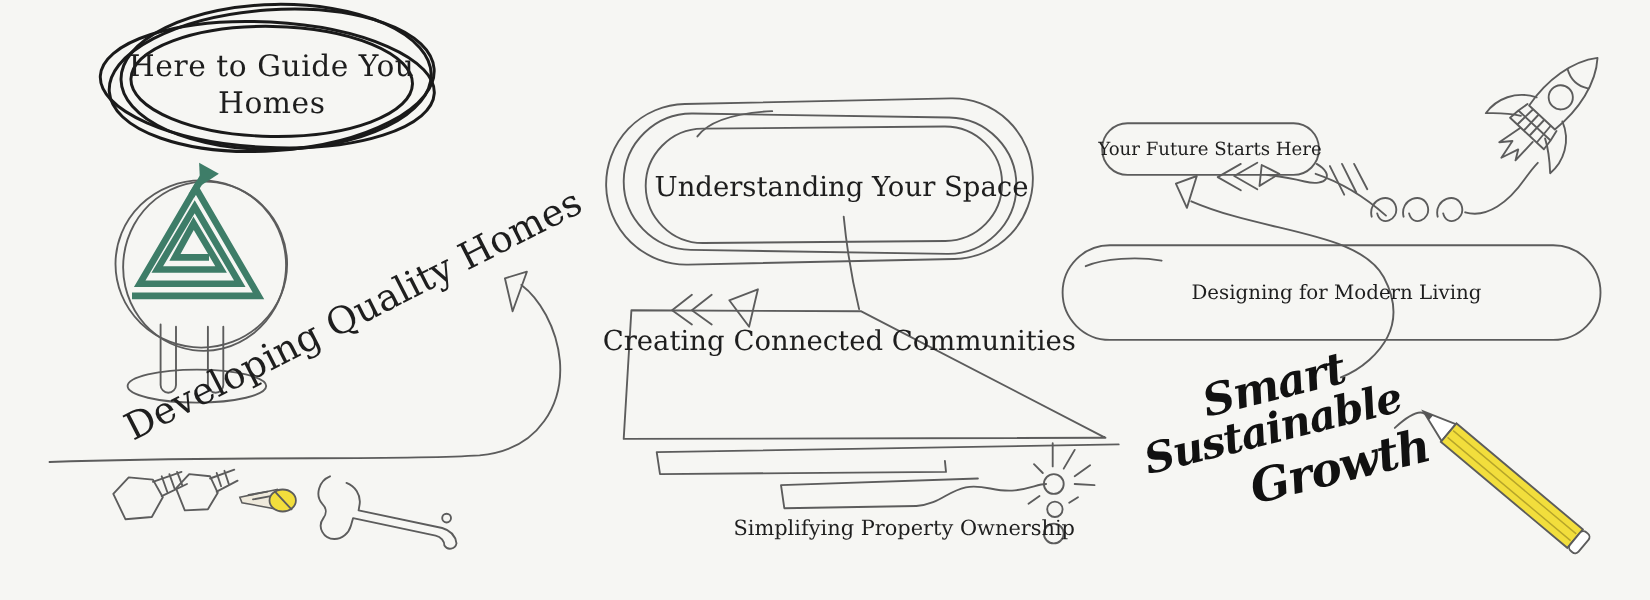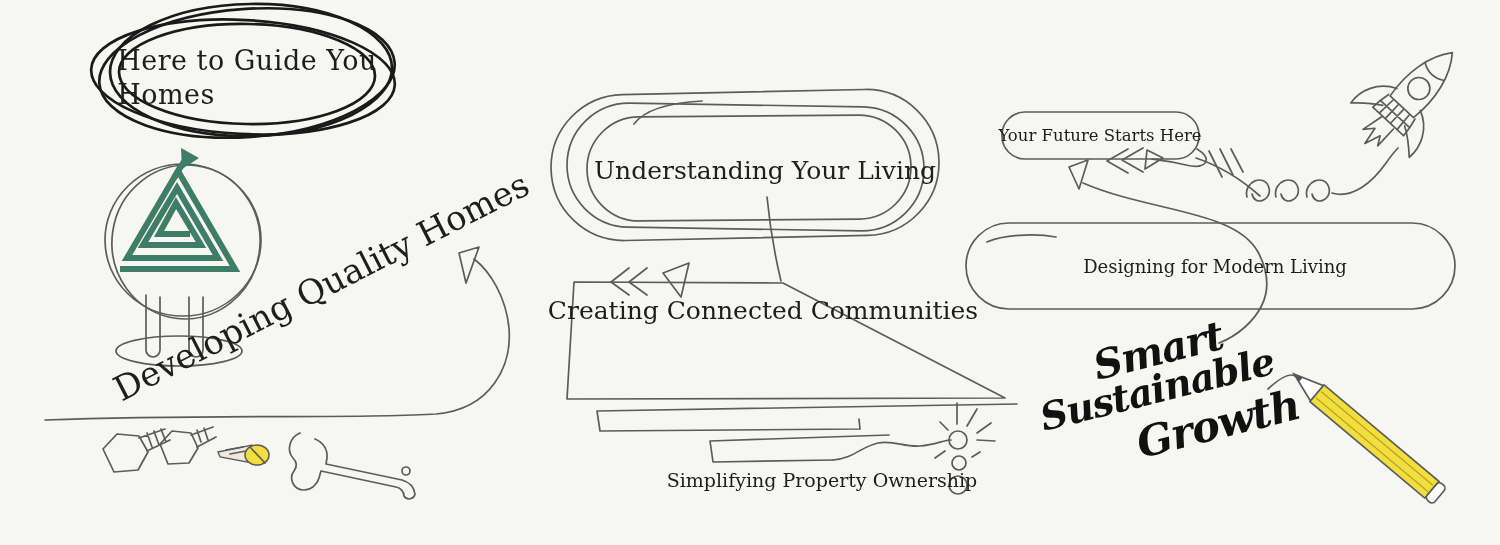--- a/index.html
+++ b/index.html
@@ -7,21 +7,21 @@
     position:relative;width:1500px;height:545px;overflow:hidden;
     background:var(--background,#f6f6f3);
     font-family:"DejaVu Serif", serif;
   }
   svg.doodles{position:absolute;left:0;top:0;width:1500px;height:545px;}
   .sk{fill:none;stroke:var(--ink,#5c5c5c);stroke-width:1.7;stroke-linecap:round;stroke-linejoin:round;}
   .dk{fill:none;stroke:var(--dark-ink,#1a1a1a);stroke-width:2.7;stroke-linecap:round;}
   .grn{fill:none;stroke:var(--logo-green,#3e7d68);stroke-width:6;stroke-linejoin:miter;}
   .lbl{position:absolute;color:var(--text,#1e1e1e);white-space:nowrap;}
   .ctr{transform:translate(-50%,-50%);}
-  #tagline{left:247px;top:78px;text-align:left;font-size:27px;line-height:34px;letter-spacing:.5px;}
+  #tagline{left:247px;top:78px;text-align:center;font-size:27px;line-height:34px;letter-spacing:.5px;}
   #developing{left:116px;top:371px;font-size:34px;transform-origin:0 50%;transform:rotate(-27deg);}
   #understanding{left:765px;top:170px;font-size:25px;}
   #creating{left:763px;top:310px;font-size:25px;}
   #simplifying{left:822px;top:480px;font-size:19px;}
   #future{left:1100px;top:135px;font-size:16.5px;}
   #designing{left:1215px;top:266px;font-size:18px;}
   .script{font-style:italic;font-weight:700;letter-spacing:-1px;color:#111;}
   #smart1{left:1158px;top:350px;font-size:40px;transform:translate(-50%,-50%) rotate(-14deg);}
   #smart2{left:1157px;top:389px;font-size:38px;transform:translate(-50%,-50%) rotate(-14deg);}
   #smart3{left:1218px;top:424px;font-size:42px;transform:translate(-50%,-50%) rotate(-14deg);}
@@ -146,21 +146,21 @@
       </g>
     </g>
   </svg>
 
   <div class="lbl ctr" id="tagline">
     <div>Here to Guide You</div>
     <div>Homes</div>
   </div>
 
   <div class="lbl" id="developing">Developing Quality Homes</div>
-  <div class="lbl ctr" id="understanding">Understanding Your Living</div>
+  <div class="lbl ctr" id="understanding">Understanding Your Space</div>
   <div class="lbl ctr" id="simplifying">Simplifying Property Ownership</div>
   <div class="lbl ctr" id="creating">Creating Connected Communities</div>
   <div class="lbl ctr" id="future">Your Future Starts Here</div>
   <div class="lbl ctr" id="designing">Designing for Modern Living</div>
 
   <div class="lbl script" id="smart1">Smart</div>
   <div class="lbl script" id="smart2">Sustainable</div>
   <div class="lbl script" id="smart3">Growth</div>
 
 </div>

